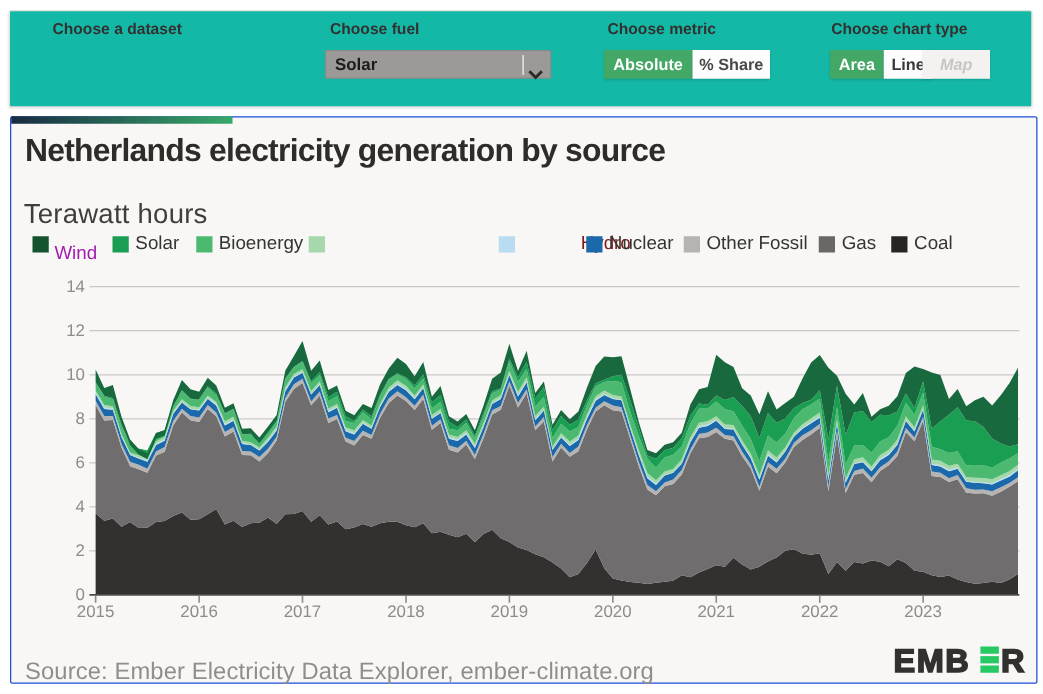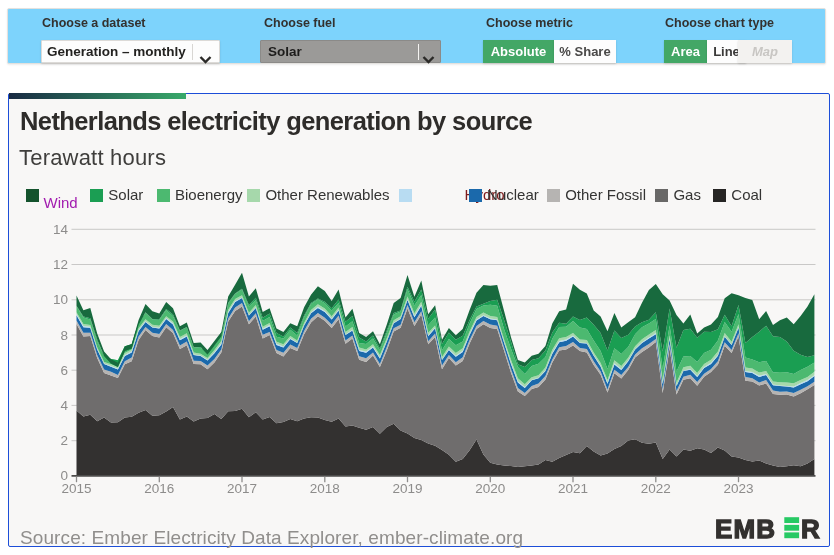--- a/index.html
+++ b/index.html
@@ -1,34 +1,31 @@
 <!DOCTYPE html>
 <html><head>
 <meta charset="utf-8">
 <style>
 * { margin:0; padding:0; box-sizing:border-box; }
 body { width:834px; height:555px; background:#ffffff; font-family:"Liberation Sans", sans-serif; position:relative; overflow:hidden; }
-.topbar { position:absolute; left:7px; top:8px; width:819px; height:56px; background:#7dd3fc; border:1px solid #e3e1de; border-radius:2px; box-shadow:0 1px 2px rgba(0,0,0,0.08); }
+.topbar { position:absolute; left:7px; top:8px; width:819px; height:78px; background:#14b8a6; border:1px solid #e3e1de; border-radius:2px; box-shadow:0 1px 2px rgba(0,0,0,0.08); }
 .tlabel { position:absolute; top:7px; font-size:12.5px; font-weight:bold; color:#33312f; }
 .dd { position:absolute; top:31px; height:23px; line-height:22px; font-size:13.5px; font-weight:bold; border-radius:1px; }
 .dd .chev { position:absolute; right:7px; top:8px; }
 .card { position:absolute; left:8px; top:93px; width:822px; height:454px; background:#f8f7f6; border:1px solid #1d4ed8; border-radius:2px; }
 .gradbar { position:absolute; left:0px; top:-1px; width:177px; height:6px; background:linear-gradient(90deg,#192a43,#38a96a); }
 .title { position:absolute; left:11px; top:13px; font-size:25.5px; font-weight:bold; color:#2e2c2a; letter-spacing:-0.6px; white-space:nowrap; }
-.subtitle { position:absolute; left:10px; top:51px; font-size:22px; letter-spacing:0.2px; color:#3f3e3c; }
+.subtitle { position:absolute; left:10px; top:64px; font-size:22px; letter-spacing:0.2px; color:#3f3e3c; }
 .source { position:absolute; left:11px; top:433px; font-size:19px; color:#908e8c; letter-spacing:0.1px; }
 .btn { position:absolute; top:31px; height:23px; line-height:23px; font-size:13px; font-weight:bold; text-align:center; }
 </style>
 </head>
 <body>
 <div class="topbar">
   <div class="tlabel" style="left:34px;">Choose a dataset</div>
-  <div class="dd" style="left:33px;width:179px;background:#fdfdfd;border:1px solid #dcdad7;box-shadow:0 1px 2px rgba(0,0,0,0.15);color:#232220;padding-left:5px;">Generation – monthly<span style="position:absolute;right:26px;top:3px;height:16px;border-left:1px solid #d8d6d3;"></span><span class="chev"><svg width="13" height="8" viewBox="0 0 13 8">
-          <path d="M1.5 1 L6.5 6 L11.5 1" stroke="#2b2a28" stroke-width="2.4" fill="none"></path>
-        </svg></span></div>
   <div class="tlabel" style="left:256px;">Choose fuel</div>
   <div class="dd" style="left:252px;width:181px;background:#9b9a98;border:1px solid #8b8a88;color:#1d1c1b;padding-left:7px;">Solar<span style="position:absolute;right:21px;top:3px;height:16px;border-left:1px solid #f5f4f2;"></span><span class="chev" style="right:5px;"><svg width="13" height="8" viewBox="0 0 13 8">
           <path d="M1.5 1 L6.5 6 L11.5 1" stroke="#2b2a28" stroke-width="2.4" fill="none"></path>
         </svg></span></div>
   <div class="tlabel" style="left:478px;">Choose metric</div>
   <div class="btn" style="left:475px;width:71px;background:#43a766;color:#ffffff;box-shadow:0 1px 2px rgba(0,0,0,0.15);">Absolute</div>
   <div class="btn" style="left:546px;width:62px;background:#fdfdfd;color:#4a4948;box-shadow:0 1px 2px rgba(0,0,0,0.15);">% Share</div>
   <div class="tlabel" style="left:657px;">Choose chart type</div>
   <div class="btn" style="left:656px;width:43px;background:#43a766;color:#ffffff;box-shadow:0 1px 2px rgba(0,0,0,0.15);">Area</div>
   <div class="btn" style="left:699px;width:39px;background:#fdfdfd;color:#3a3938;box-shadow:0 1px 2px rgba(0,0,0,0.15);">Line</div>
@@ -38,21 +35,20 @@
   <div class="gradbar"></div>
   <div class="title">Netherlands electricity generation by source</div>
   <div class="subtitle">Terawatt hours</div>
   <div style="position:absolute;left:16.5px;top:94.5px;width:13px;height:13px;background:#14532d;"></div>
     <div style="position:absolute;left:34.5px;top:100px;font-size:15px;color:#a21caf;white-space:nowrap;">Wind</div>
     <div style="position:absolute;left:81.3px;top:94.5px;width:13px;height:13px;background:#1b9e53;"></div>
     <div style="position:absolute;left:99.3px;top:92px;font-size:15px;color:#343433;white-space:nowrap;">Solar</div>
     <div style="position:absolute;left:148.0px;top:94.5px;width:13px;height:13px;background:#4cb970;"></div>
     <div style="position:absolute;left:166.0px;top:92px;font-size:15px;color:#343433;white-space:nowrap;">Bioenergy</div>
     <div style="position:absolute;left:238.4px;top:94.5px;width:13px;height:13px;background:#a6d8ab;"></div>
-    <div style="position:absolute;left:256.4px;top:92px;font-size:15px;color:#343433;white-space:nowrap;">Other Renewables</div>
     <div style="position:absolute;left:389.6px;top:94.5px;width:13px;height:13px;background:#b8dcf2;"></div>
     <div style="position:absolute;left:407.6px;top:92px;font-size:15px;color:#7f1d1d;white-space:nowrap;padding-left:48px;">Hydro</div>
     <div style="position:absolute;left:460.1px;top:94.5px;width:13px;height:13px;background:#1b69ab;"></div>
     <div style="position:absolute;left:478.1px;top:92px;font-size:15px;color:#343433;white-space:nowrap;">Nuclear</div>
     <div style="position:absolute;left:538.2px;top:94.5px;width:13px;height:13px;background:#b6b4b2;"></div>
     <div style="position:absolute;left:556.2px;top:92px;font-size:15px;color:#343433;white-space:nowrap;">Other Fossil</div>
     <div style="position:absolute;left:646.4px;top:94.5px;width:13px;height:13px;background:#696867;"></div>
     <div style="position:absolute;left:664.4px;top:92px;font-size:15px;color:#343433;white-space:nowrap;">Gas</div>
     <div style="position:absolute;left:704.3px;top:94.5px;width:13px;height:13px;background:#262524;"></div>
     <div style="position:absolute;left:722.3px;top:92px;font-size:15px;color:#343433;white-space:nowrap;">Coal</div>

